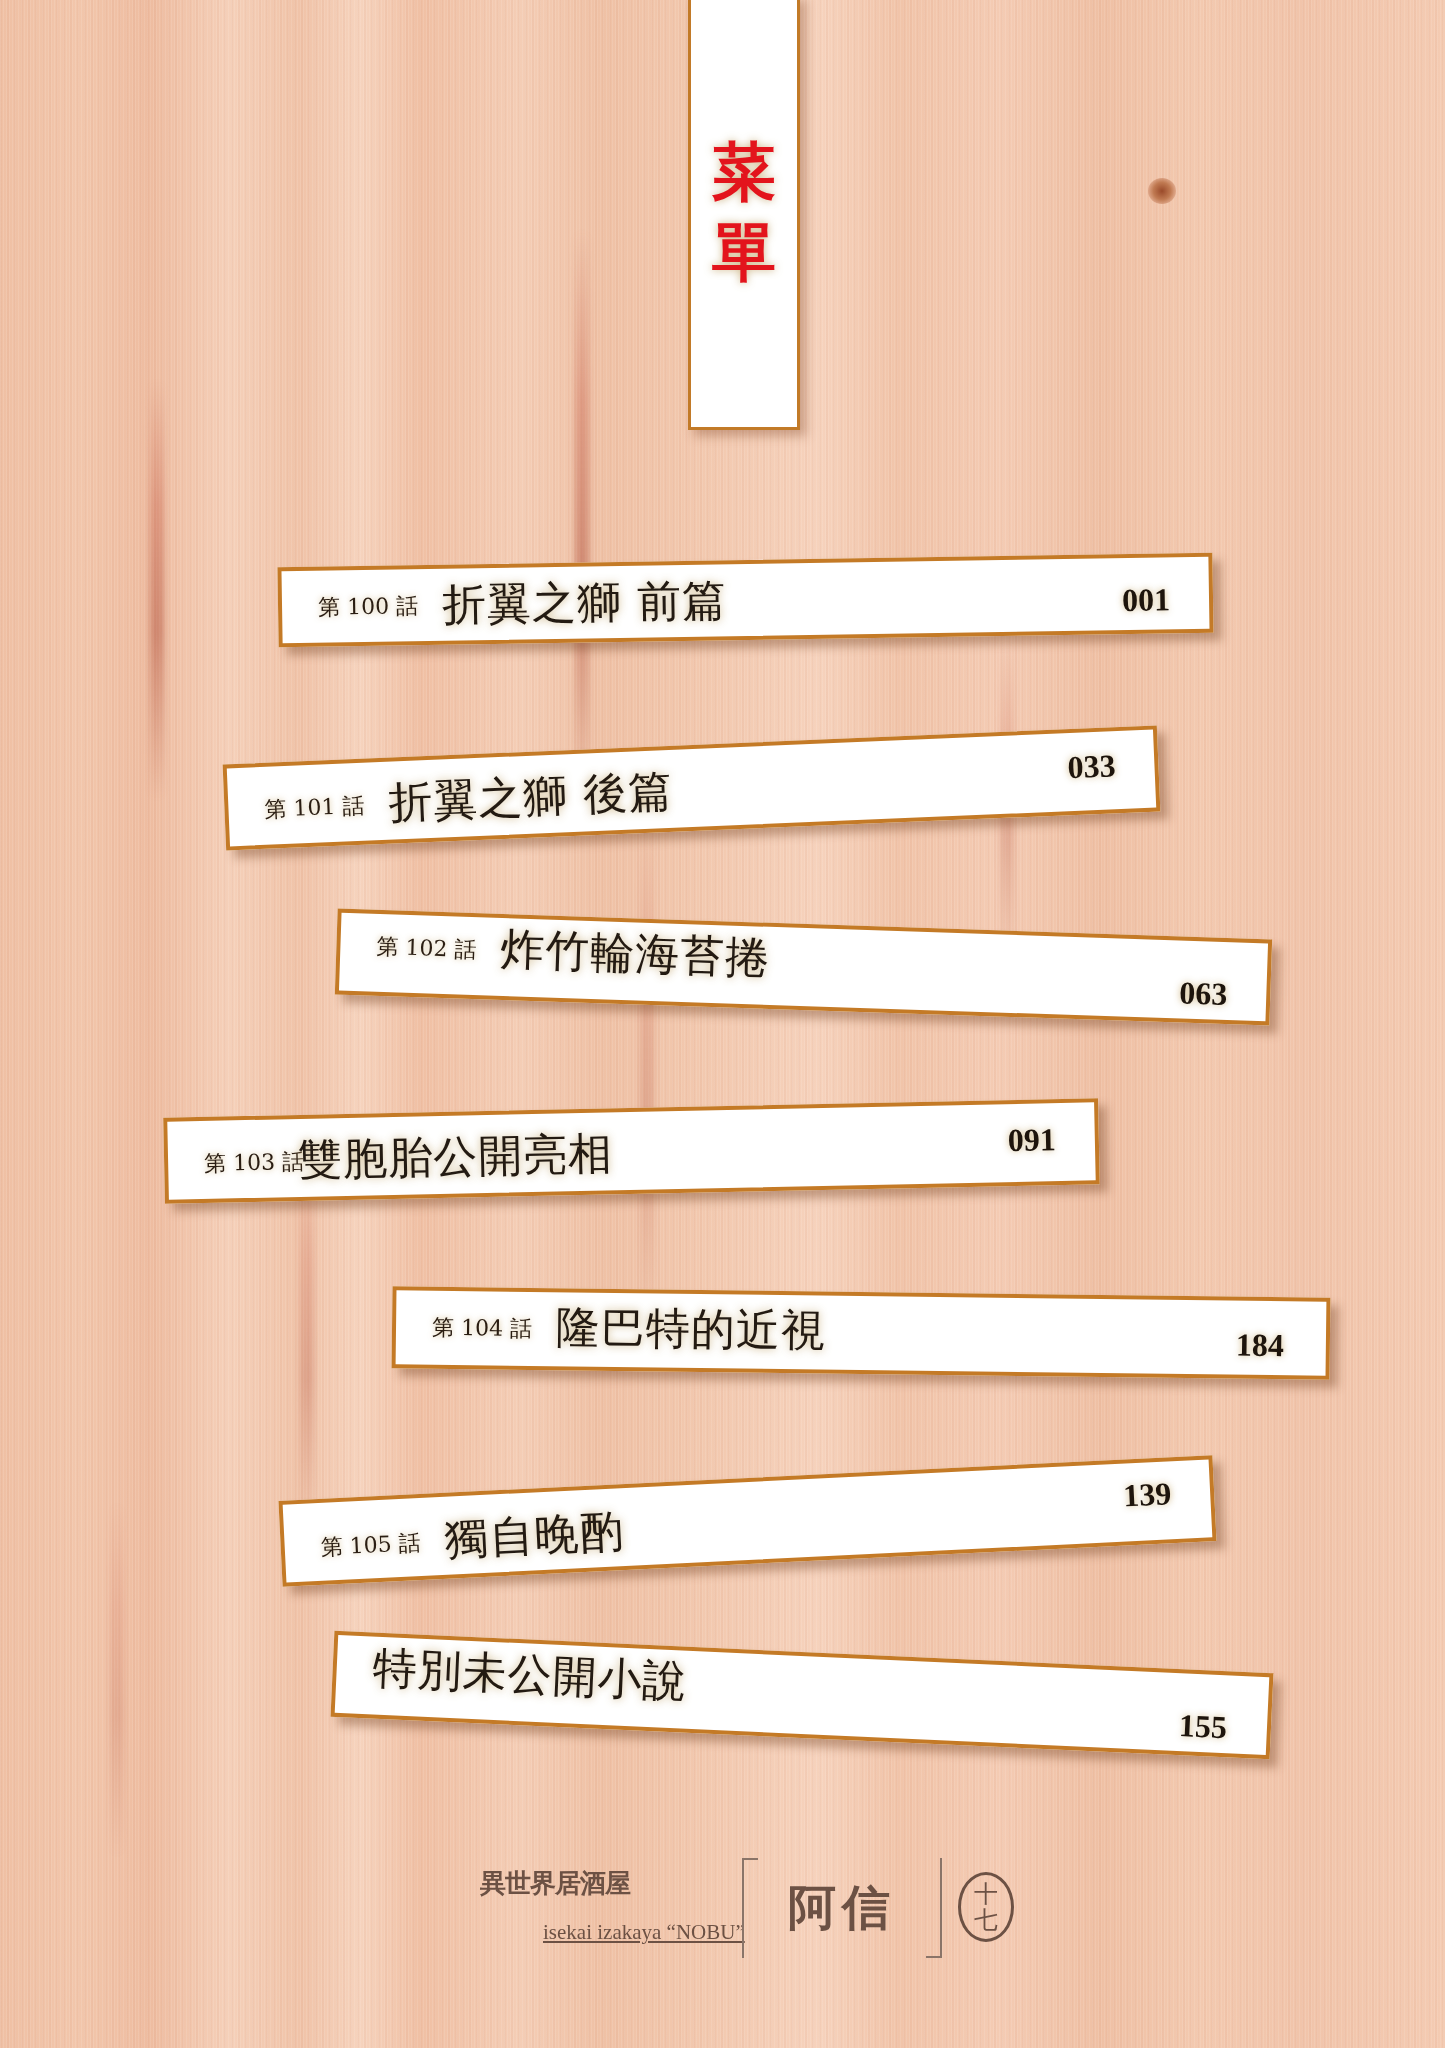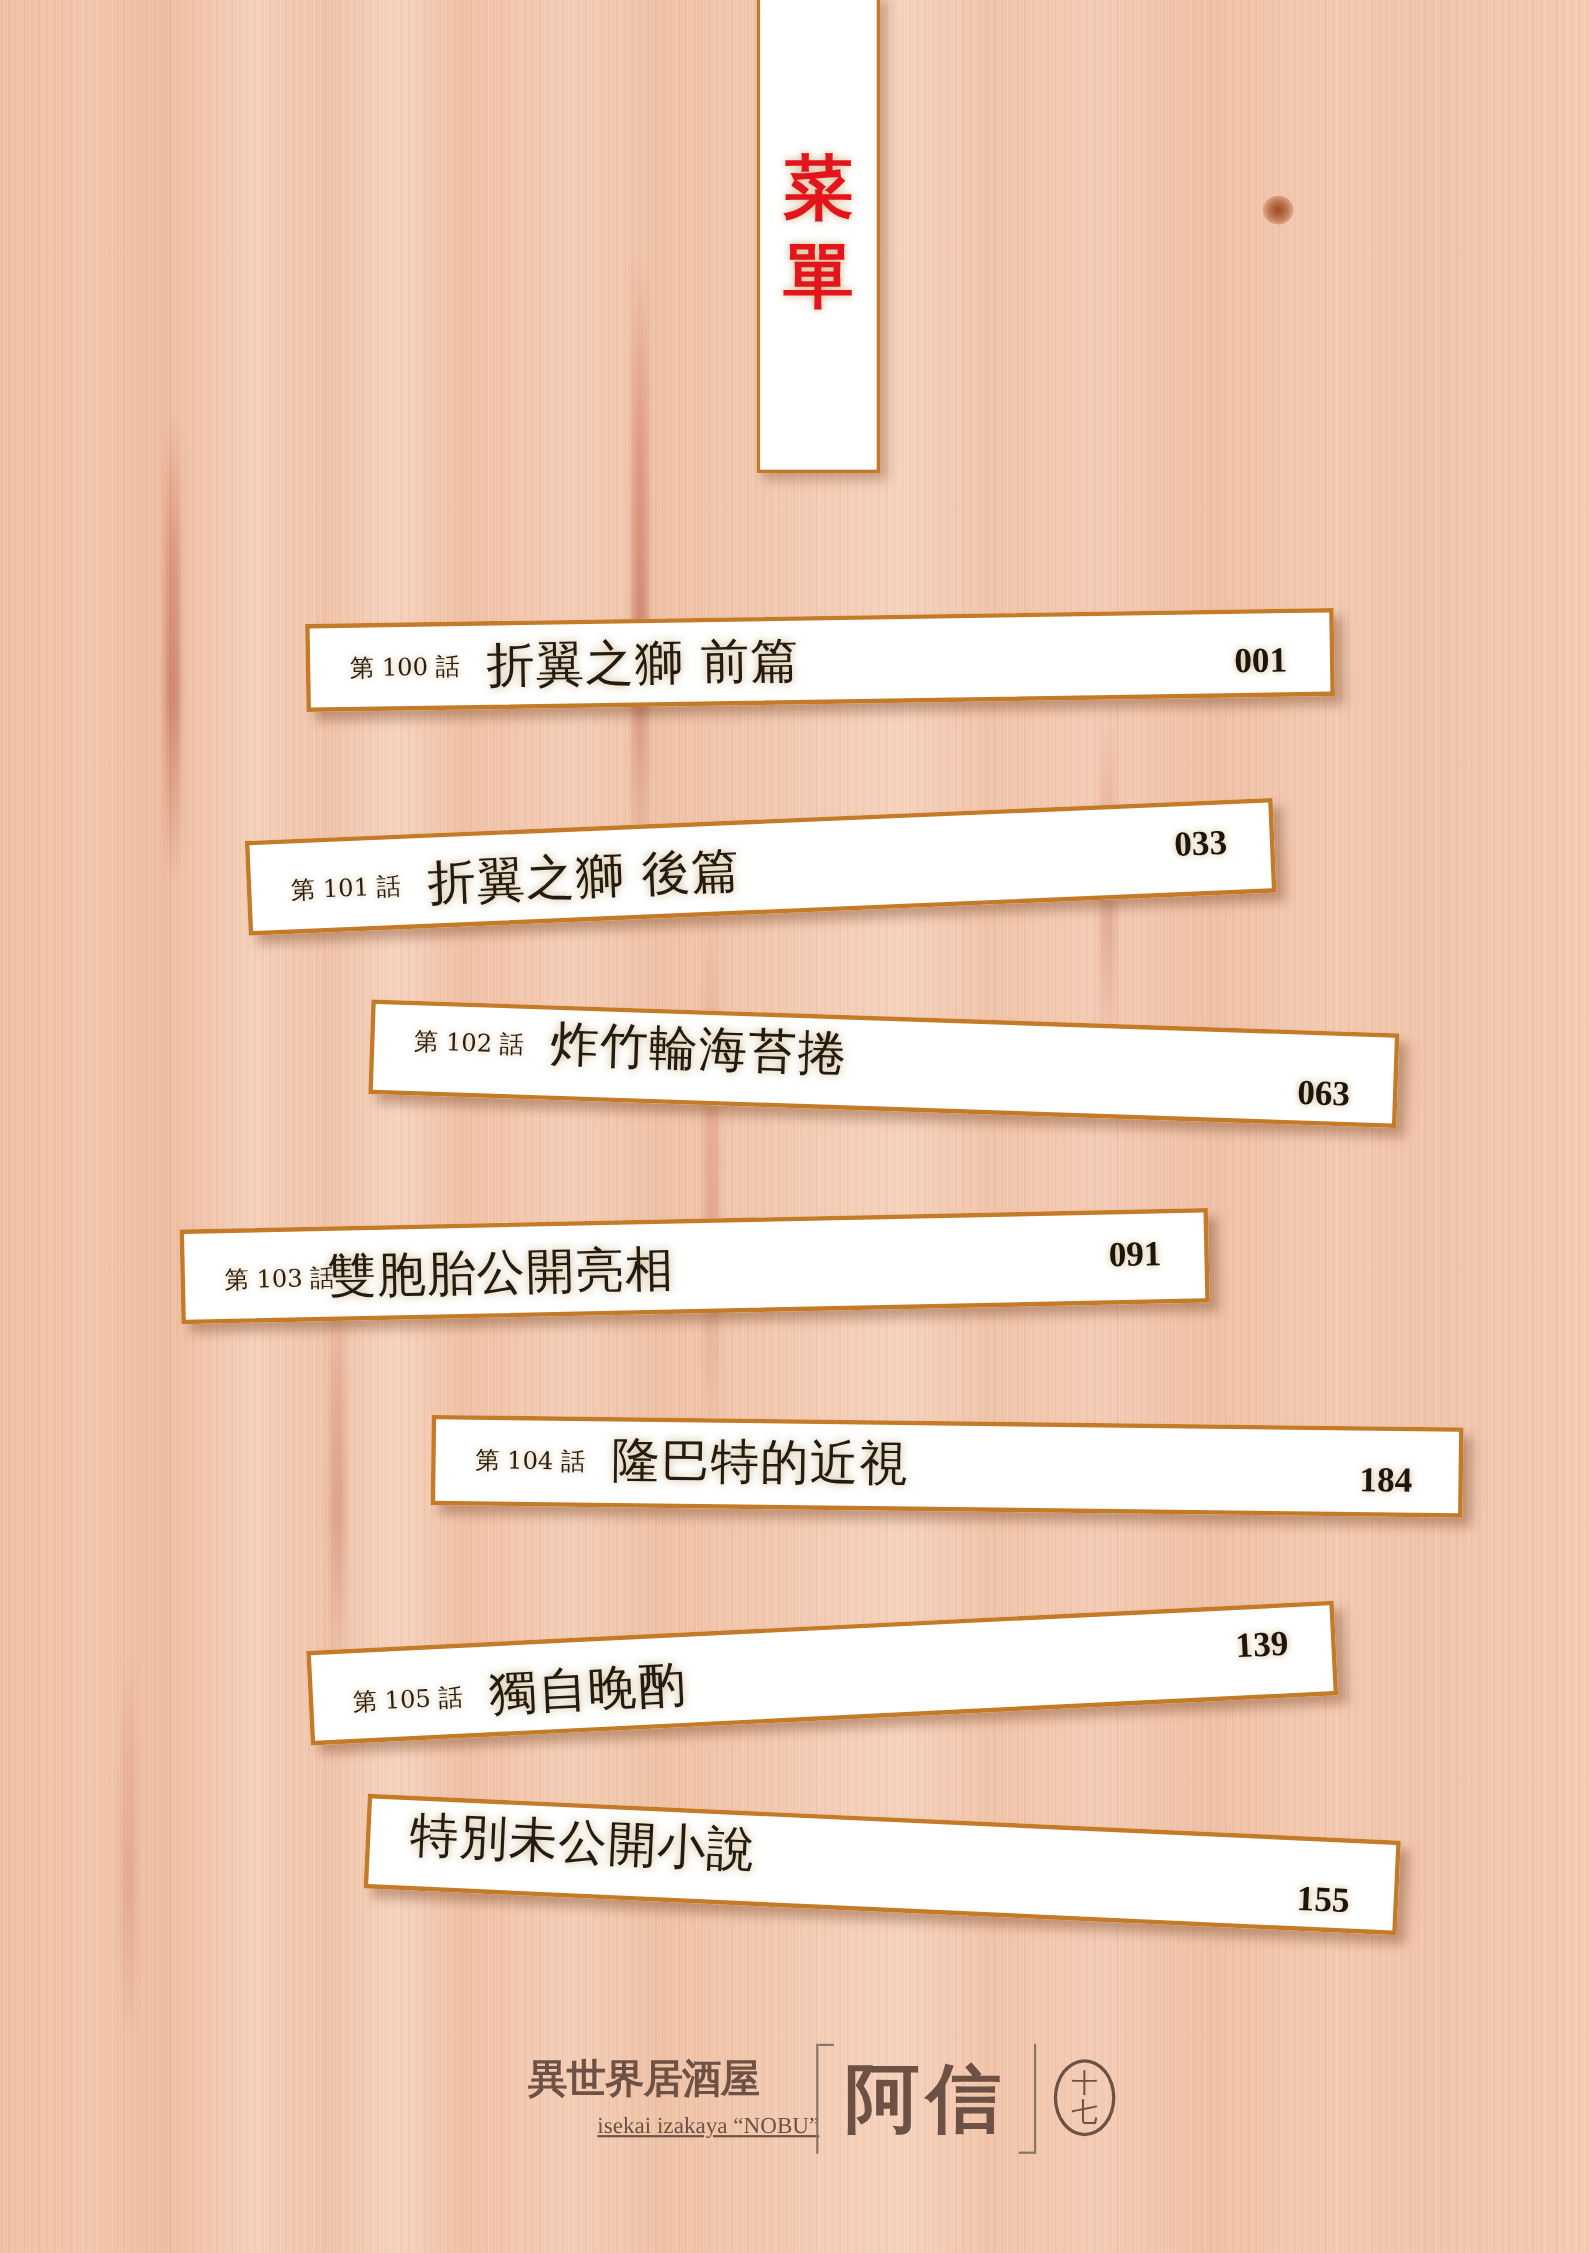--- a/index.html
+++ b/index.html
@@ -98,21 +98,21 @@
       width: 540px;
       height: 100px;
       color: #6c5144;
     }
     .footer .jp-title {
       position: absolute;
       left: 0;
       top: 8px;
       font-family: "DejaVu Sans", sans-serif;
       font-weight: bold;
-      font-size: 36px;
+      font-size: 26px;
       letter-spacing: -1px;
       white-space: nowrap;
     }
     .footer .romaji {
       position: absolute;
       left: 63px;
       top: 62px;
       font-family: "Liberation Serif", serif;
       font-size: 21px;
       white-space: nowrap;
@@ -125,21 +125,21 @@
       width: 200px;
       height: 100px;
       border-left: 2px solid #8a7468;
       border-right: 2px solid #8a7468;
       border-top: none;
       box-sizing: border-box;
       display: flex;
       align-items: center;
       justify-content: center;
       font-family: "DejaVu Serif", serif;
-      font-size: 68px;
+      font-size: 48px;
       font-weight: bold;
       letter-spacing: 6px;
     }
     .footer .logo::before,
     .footer .logo::after {
       content: "";
       position: absolute;
       width: 14px;
       height: 2px;
       background: #8a7468;

